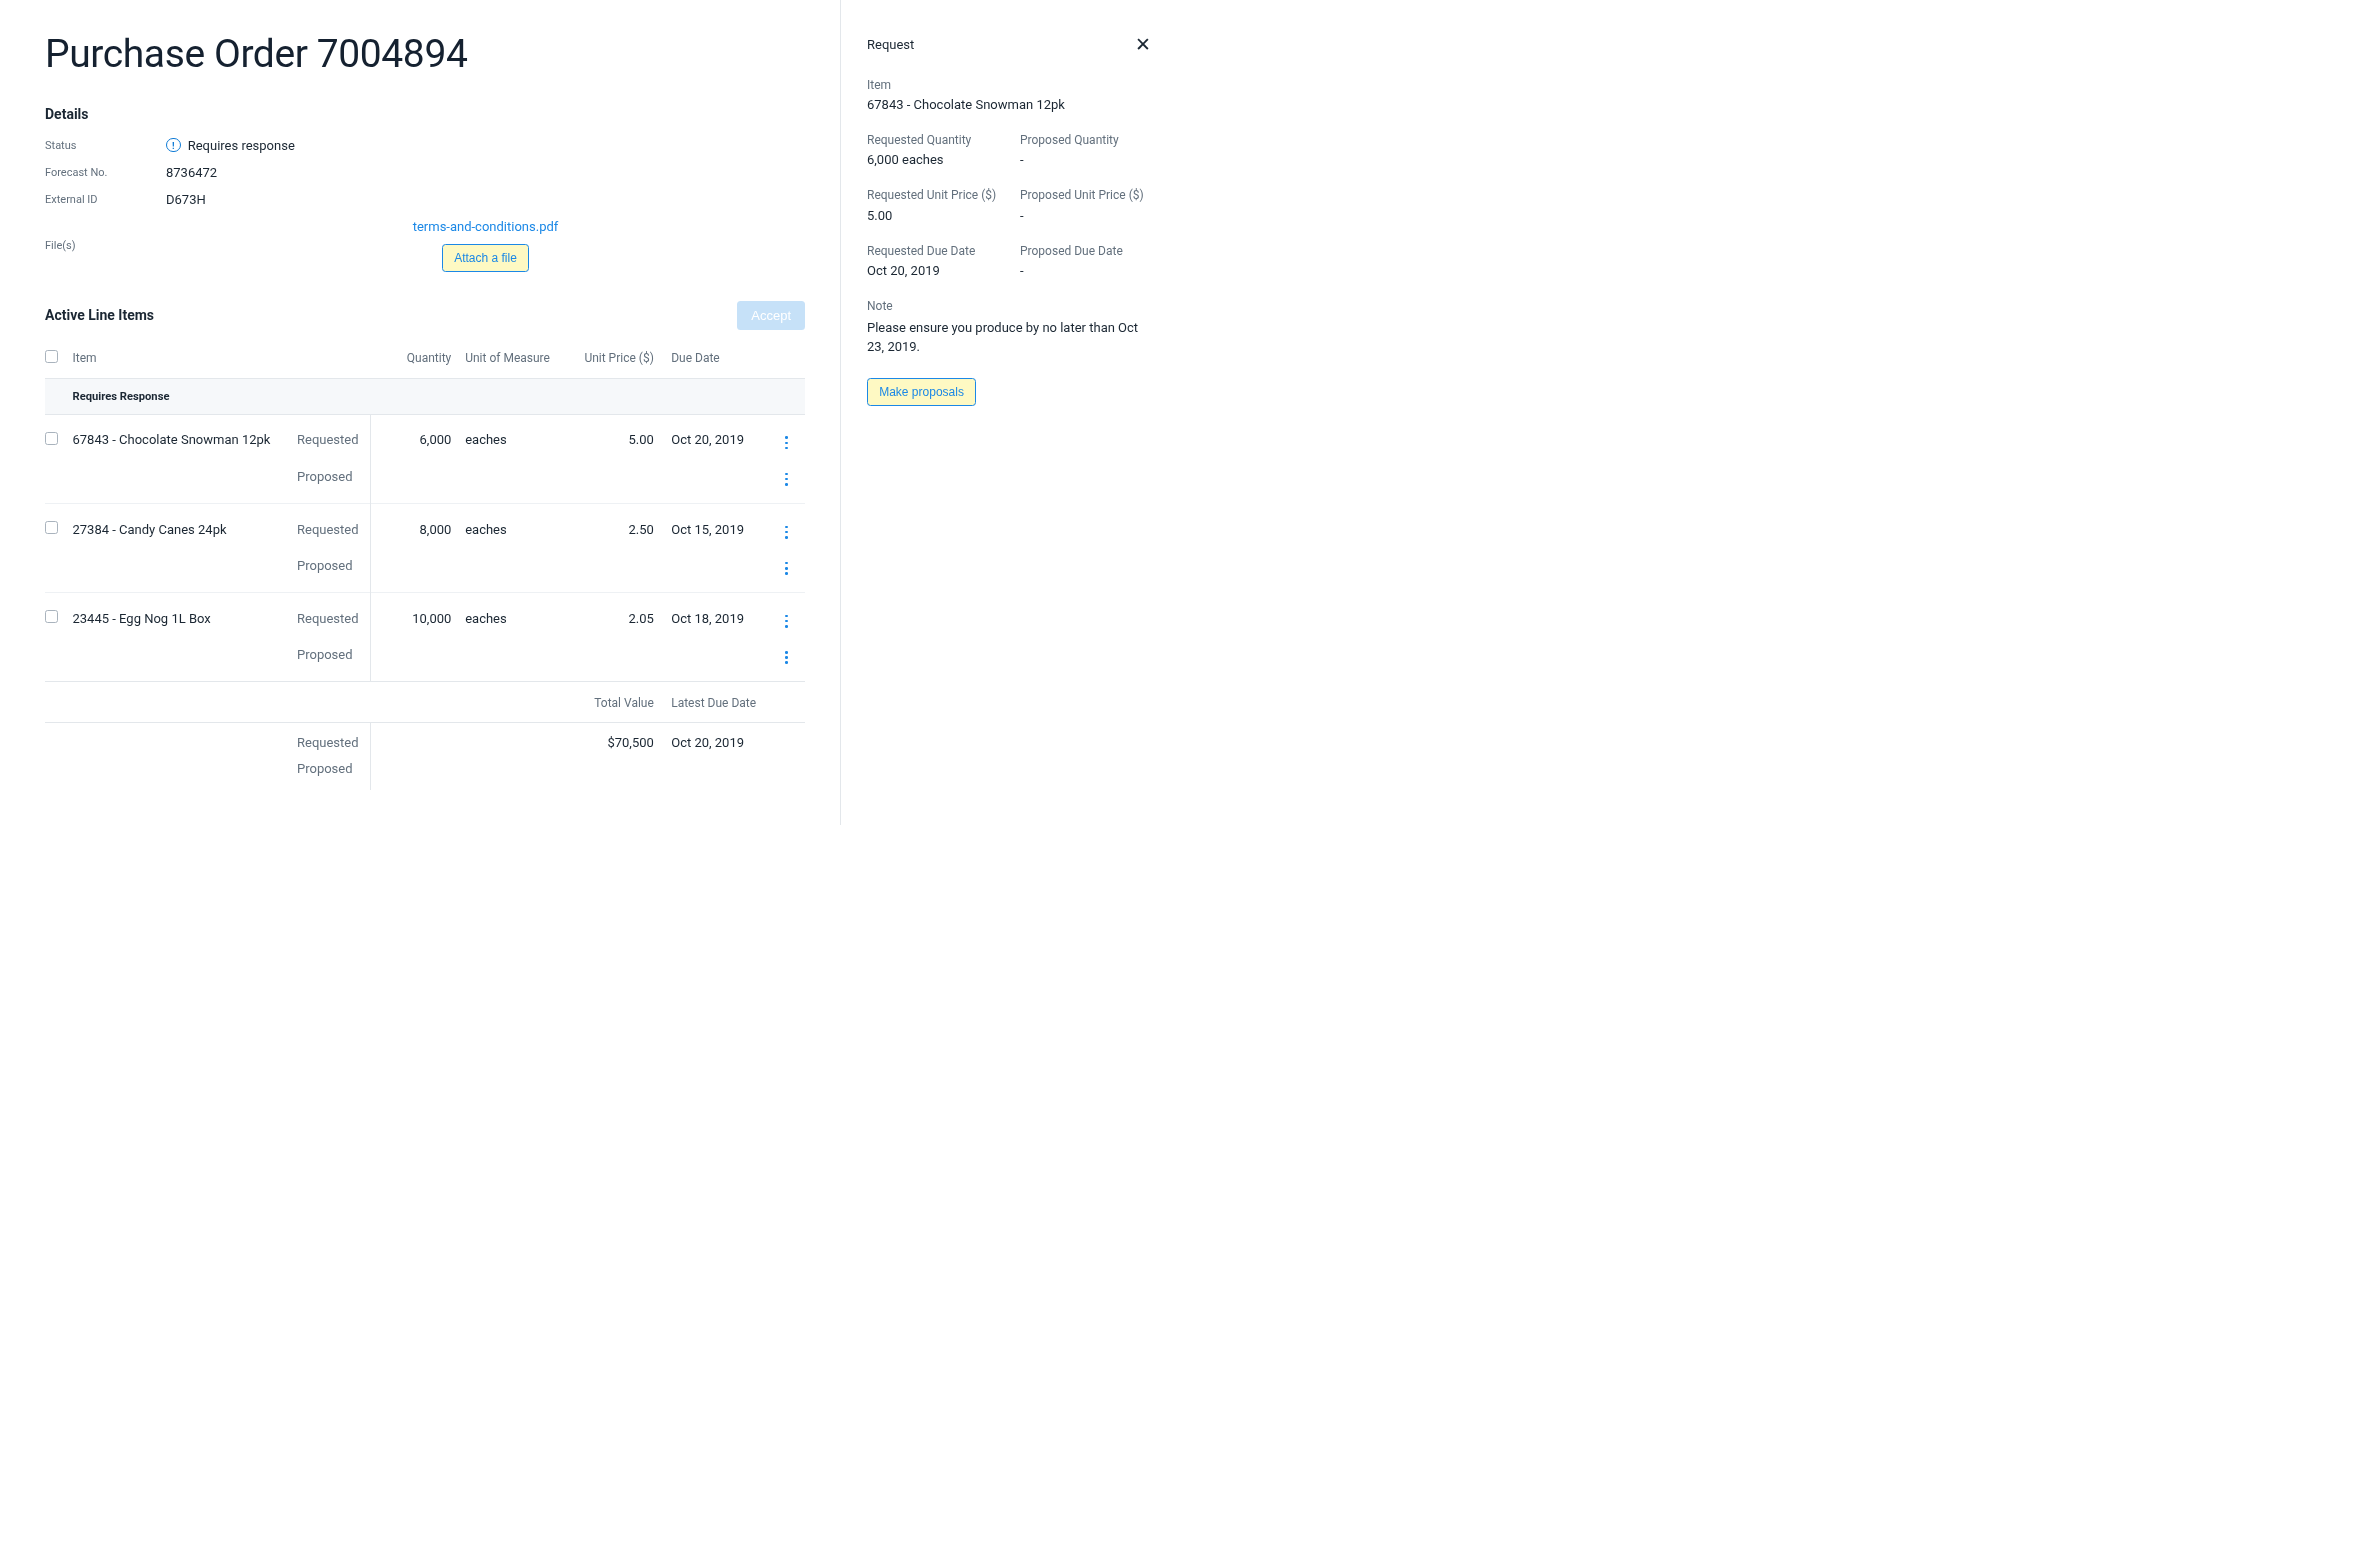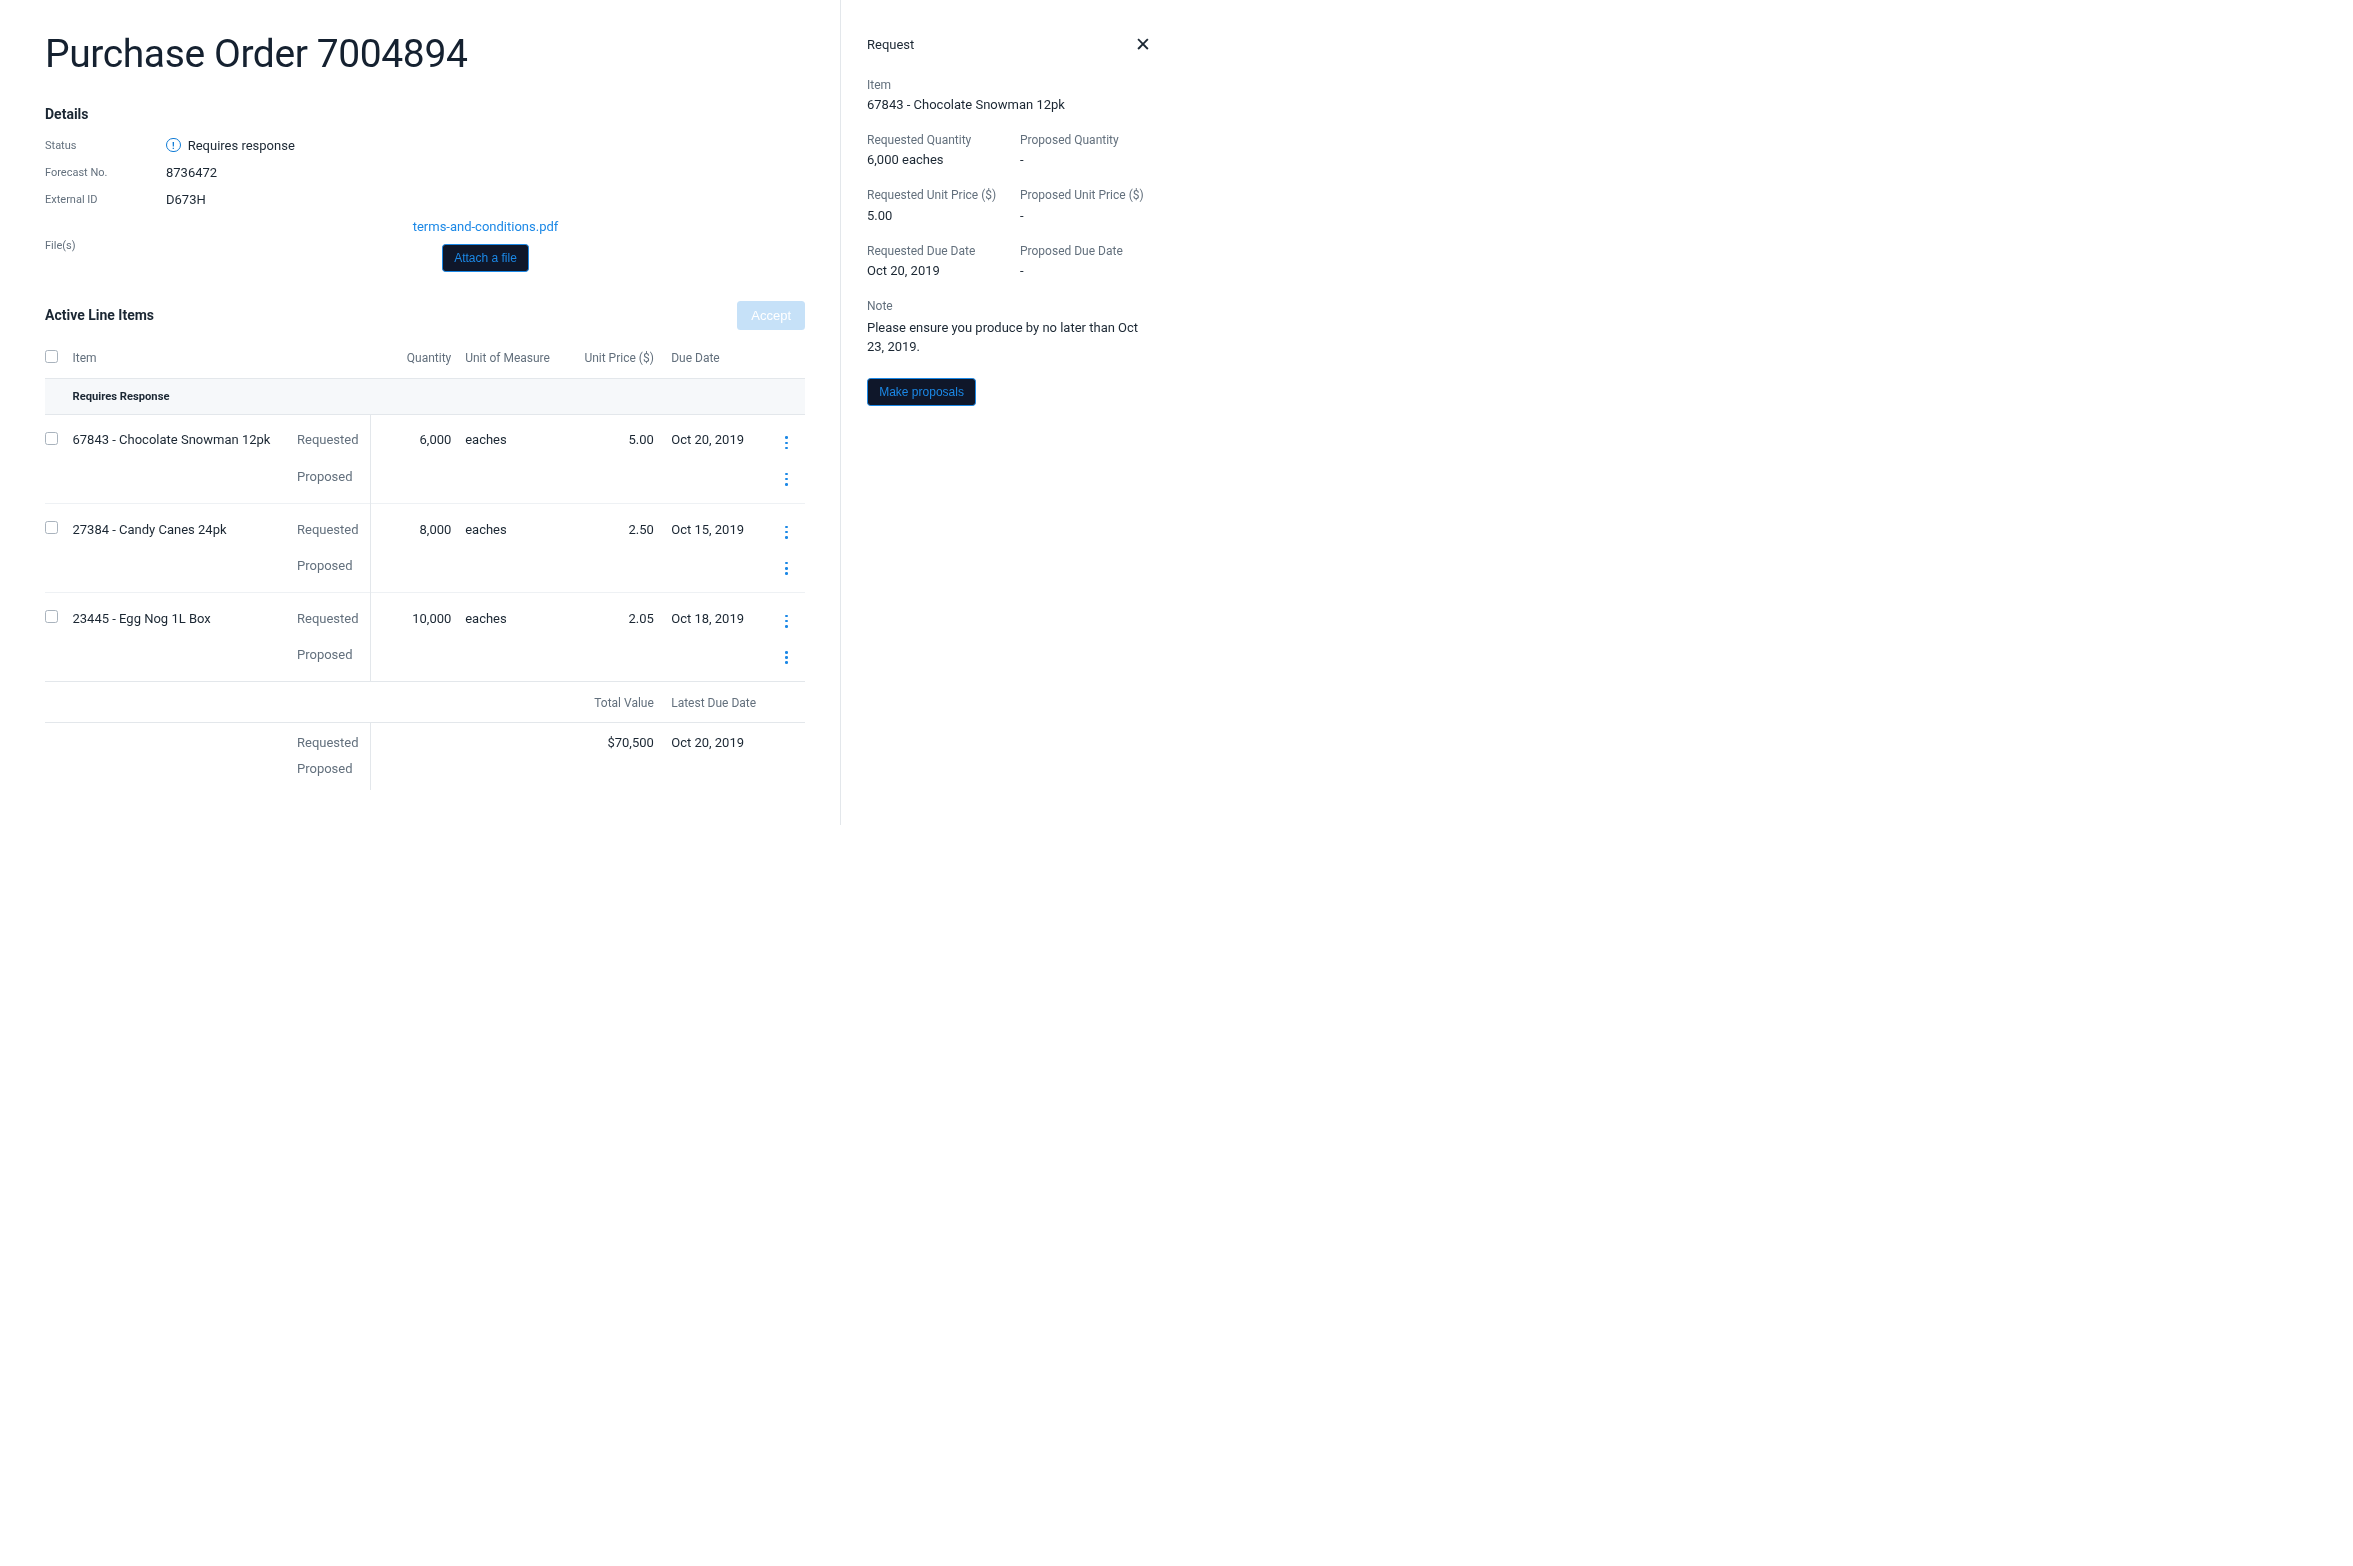--- a/index.html
+++ b/index.html
@@ -48,21 +48,21 @@
   .status-icon {
     width: 14.7px; height: 14.7px; border: 1.7px solid #0f7bd6; border-radius: 50%;
     display: inline-flex; align-items: center; justify-content: center;
     color: #0f7bd6; font-size: 9.5px; font-weight: 700; margin-right: 7px;
   }
   .link { color: #1b88e6; text-decoration: none; cursor: pointer; }
   .btn-outline {
     display: inline-block;
     border: 0.9px solid #1b88e6;
     color: #1b88e6;
-    background: #0f172a;
+    background: #fef9c3;
     border-radius: 3.5px;
     padding: 6px 11.2px;
     font-size: 12px;
     cursor: pointer;
   }
   .files-cell { display: flex; flex-direction: column; align-items: flex-start; gap: 10.4px; }
 
   .line-items-header {
     display: flex; align-items: center; justify-content: space-between;
     margin-bottom: 11px;

